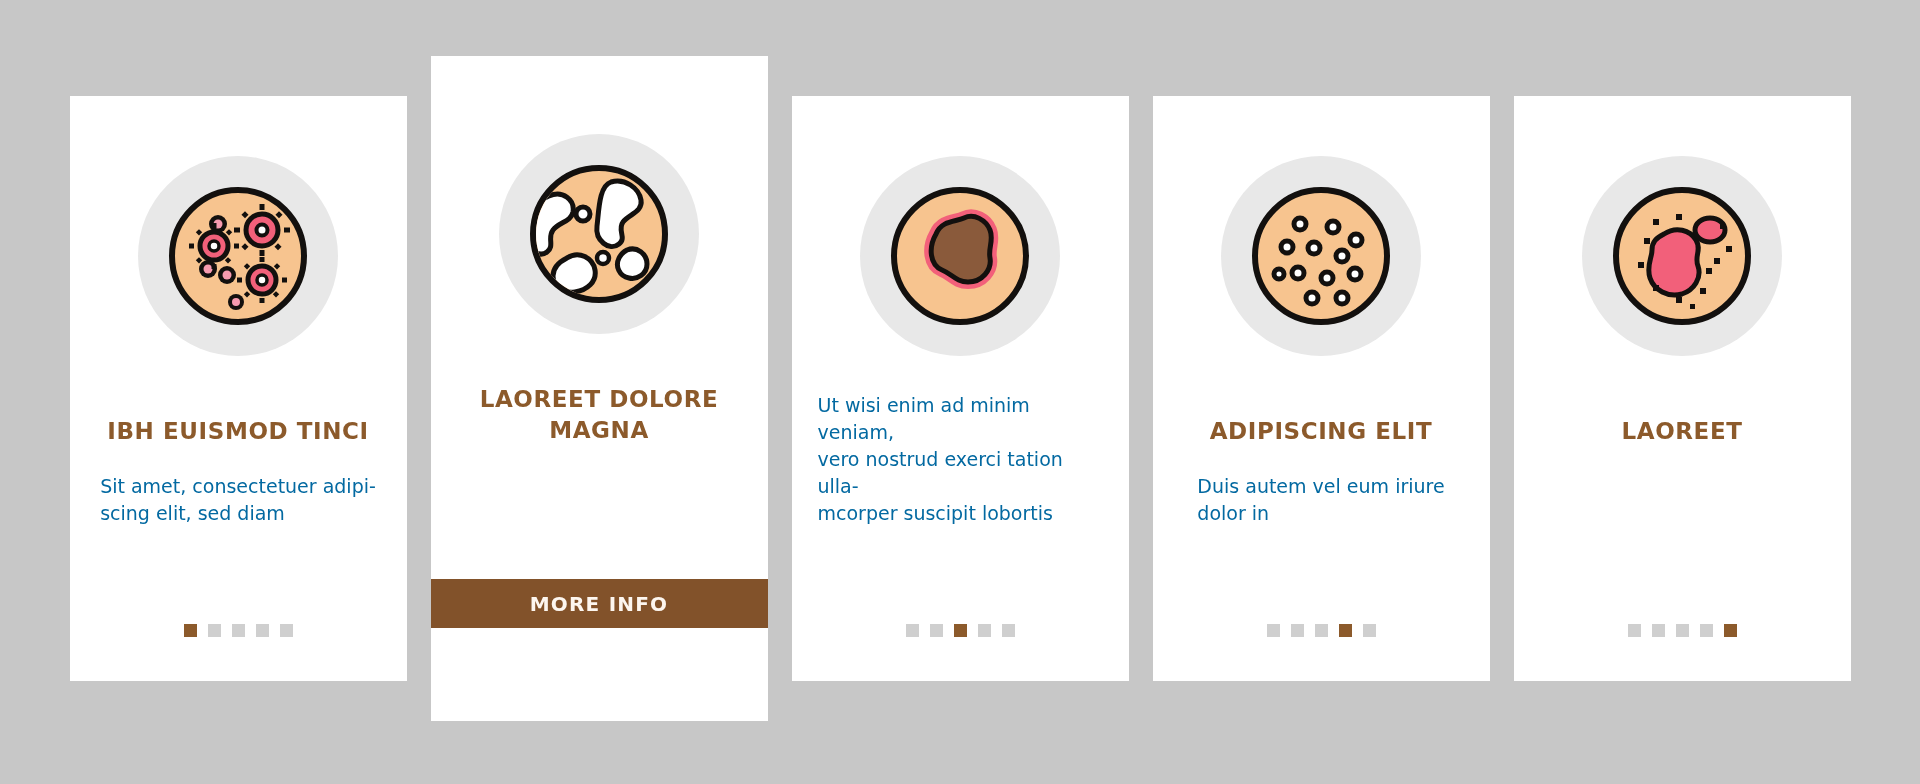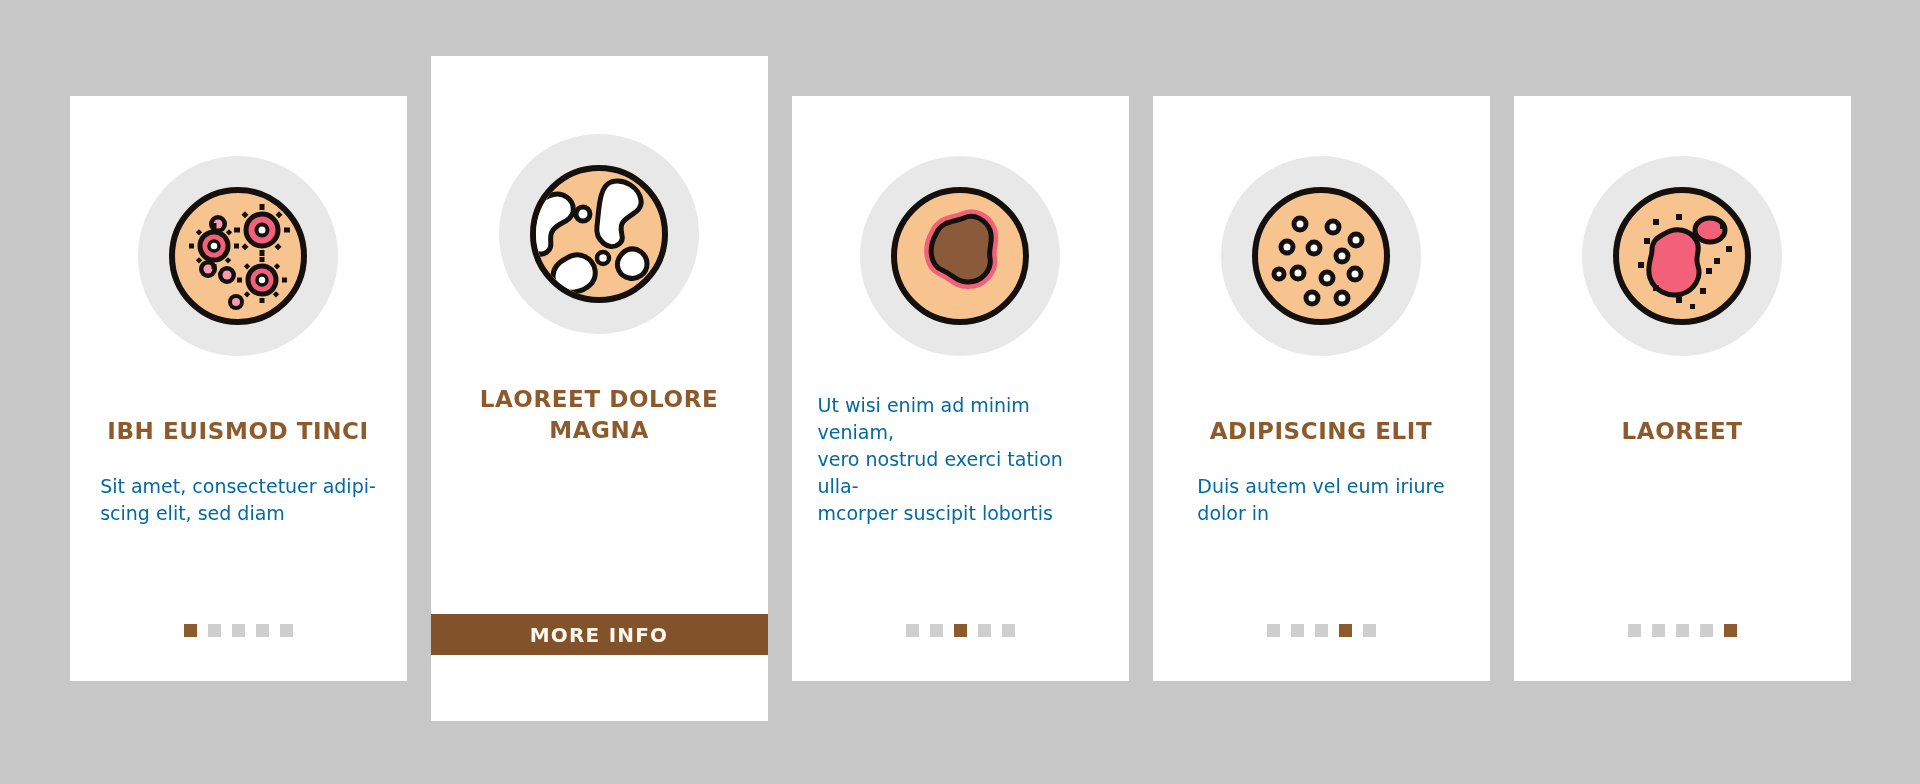--- a/index.html
+++ b/index.html
@@ -90,22 +90,22 @@
     width: 13px;
     height: 13px;
     background: #cfcfcf;
   }
   .dot.active { background: #8c5a2b; }
 
   .cta {
     position: absolute;
     left: 0;
     right: 0;
-    bottom: 66px;
-    height: 41px;
+    bottom: 93px;
+    height: 49px;
     background: #82522a;
     color: #fdf6ef;
     font-weight: bold;
     font-size: 20px;
     letter-spacing: 1.2px;
     display: flex;
     align-items: center;
     justify-content: center;
     cursor: pointer;
   }

